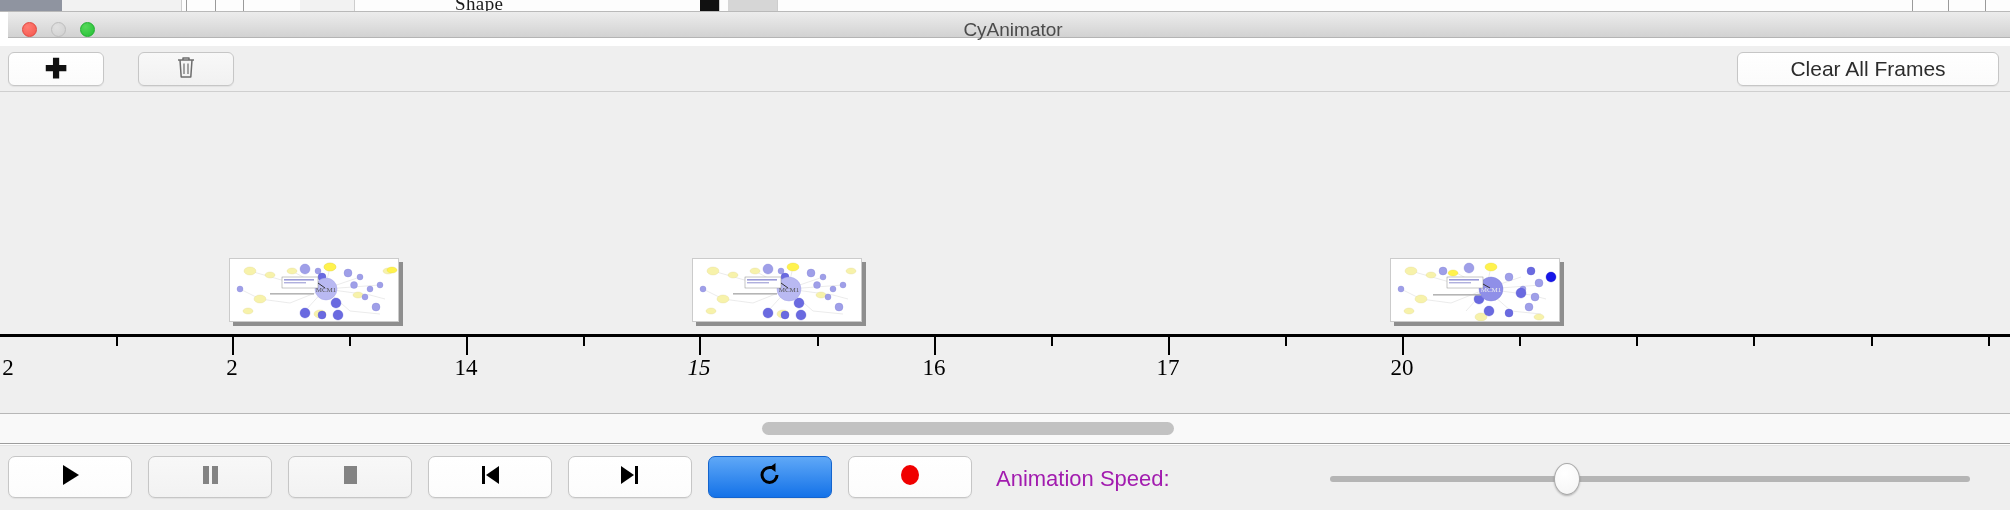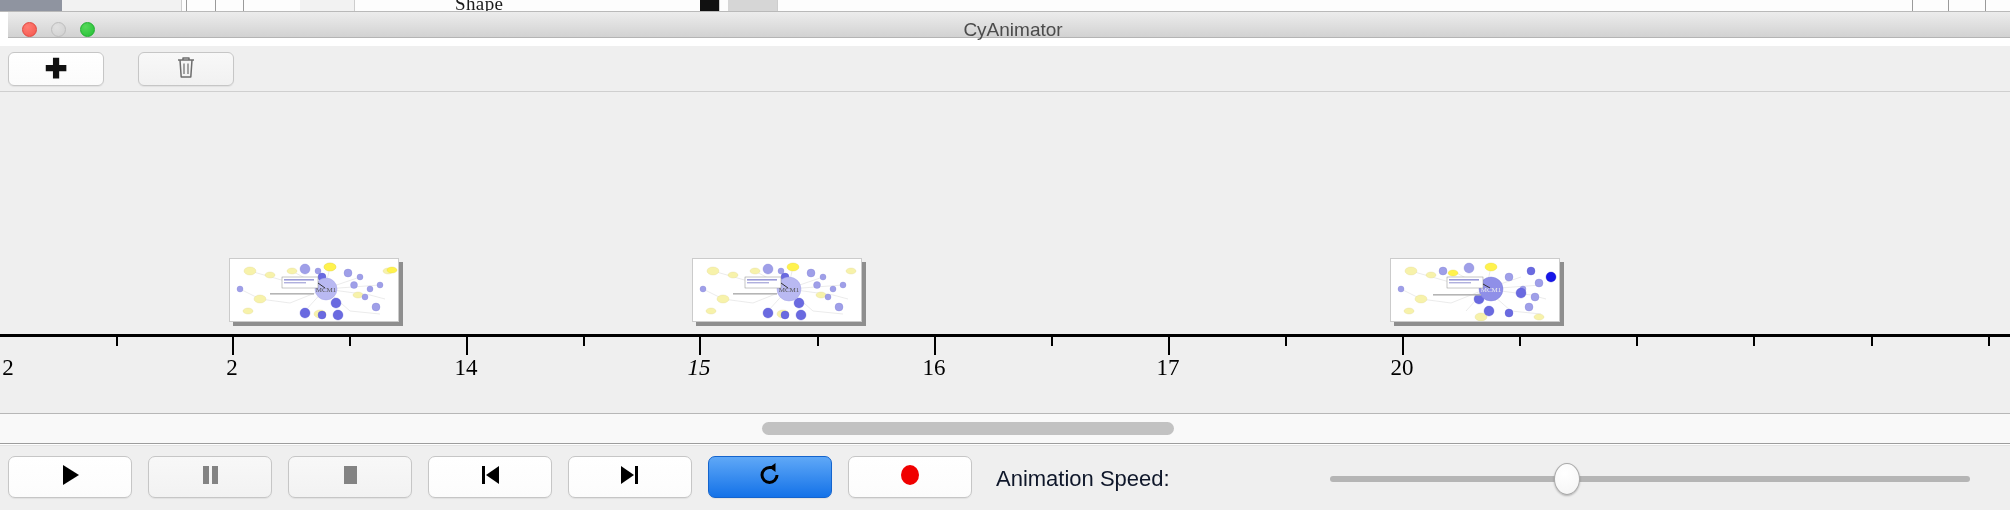--- a/index.html
+++ b/index.html
@@ -128,21 +128,21 @@
   #c-play  { left: 8px;   width: 124px; }
   #c-pause { left: 148px; width: 124px; }
   #c-stop  { left: 288px; width: 124px; }
   #c-prev  { left: 428px; width: 124px; }
   #c-next  { left: 568px; width: 124px; }
   #c-loop  { left: 708px; width: 124px; }
   #c-rec   { left: 848px; width: 124px; }
 
   .speed-label {
     position: absolute; left: 996px; top: 20px;
-    font-size: 22px; color: #0f172a;
+    font-size: 22px; color: #a21caf;
   }
   .slider {
     position: absolute; left: 1330px; top: 30px; width: 640px; height: 6px;
     background: #b5b5b5; border-radius: 3px;
   }
   .slider-knob {
     position: absolute; left: 1554px; top: 17px; width: 26px; height: 32px;
     background: radial-gradient(circle at 40% 30%, #ffffff, #f4f4f4);
     border: 1px solid #a9a9a9; border-radius: 50%;
     box-shadow: 0 1px 2px rgba(0,0,0,.25); cursor: pointer;
@@ -179,20 +179,23 @@
     <div class="tb-btn" id="btn-add">
       <span class="plus-ico">✚</span>
     </div>
     <div class="tb-btn flat" id="btn-del">
       <span>
         <svg width="20" height="24" viewBox="0 0 20 24">
           <path d="M2,5 H18 M7,5 V3 H13 V5 M4,5 L5.2,22 H14.8 L16,5" fill="none" stroke="#6d6d6d" stroke-width="1.5" stroke-linejoin="round"></path>
           <path d="M8,8.5 V19 M12,8.5 V19" stroke="#6d6d6d" stroke-width="1.2"></path>
         </svg>
       </span>
+    </div>
+    <div class="tb-btn" id="btn-clear">
+      <span>Clear All Frames</span>
     </div>
   </div>
 
   <div class="timeline">
 
     <div class="frame" style="left:229px;">
       <div class="shadow"></div>
       <div class="pic">
         <svg width="170" height="64" viewBox="0 0 170 64">
           <g stroke="#cdcdcd" stroke-width="0.4" fill="none">

